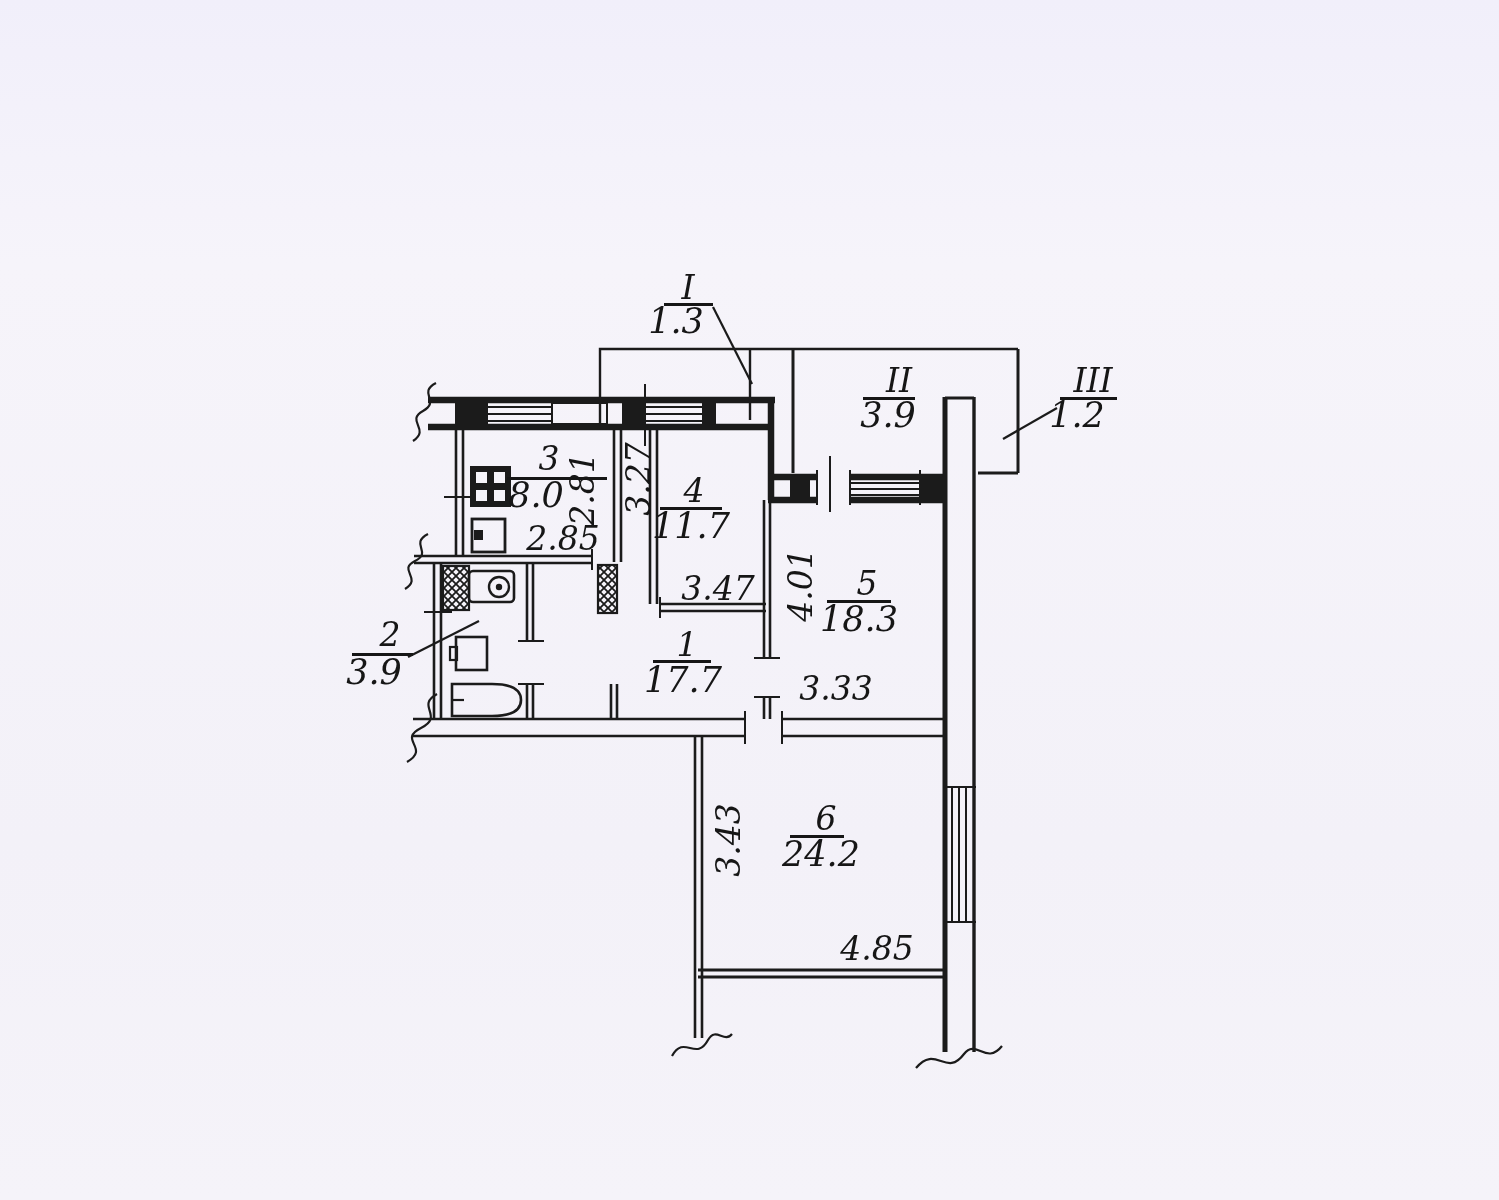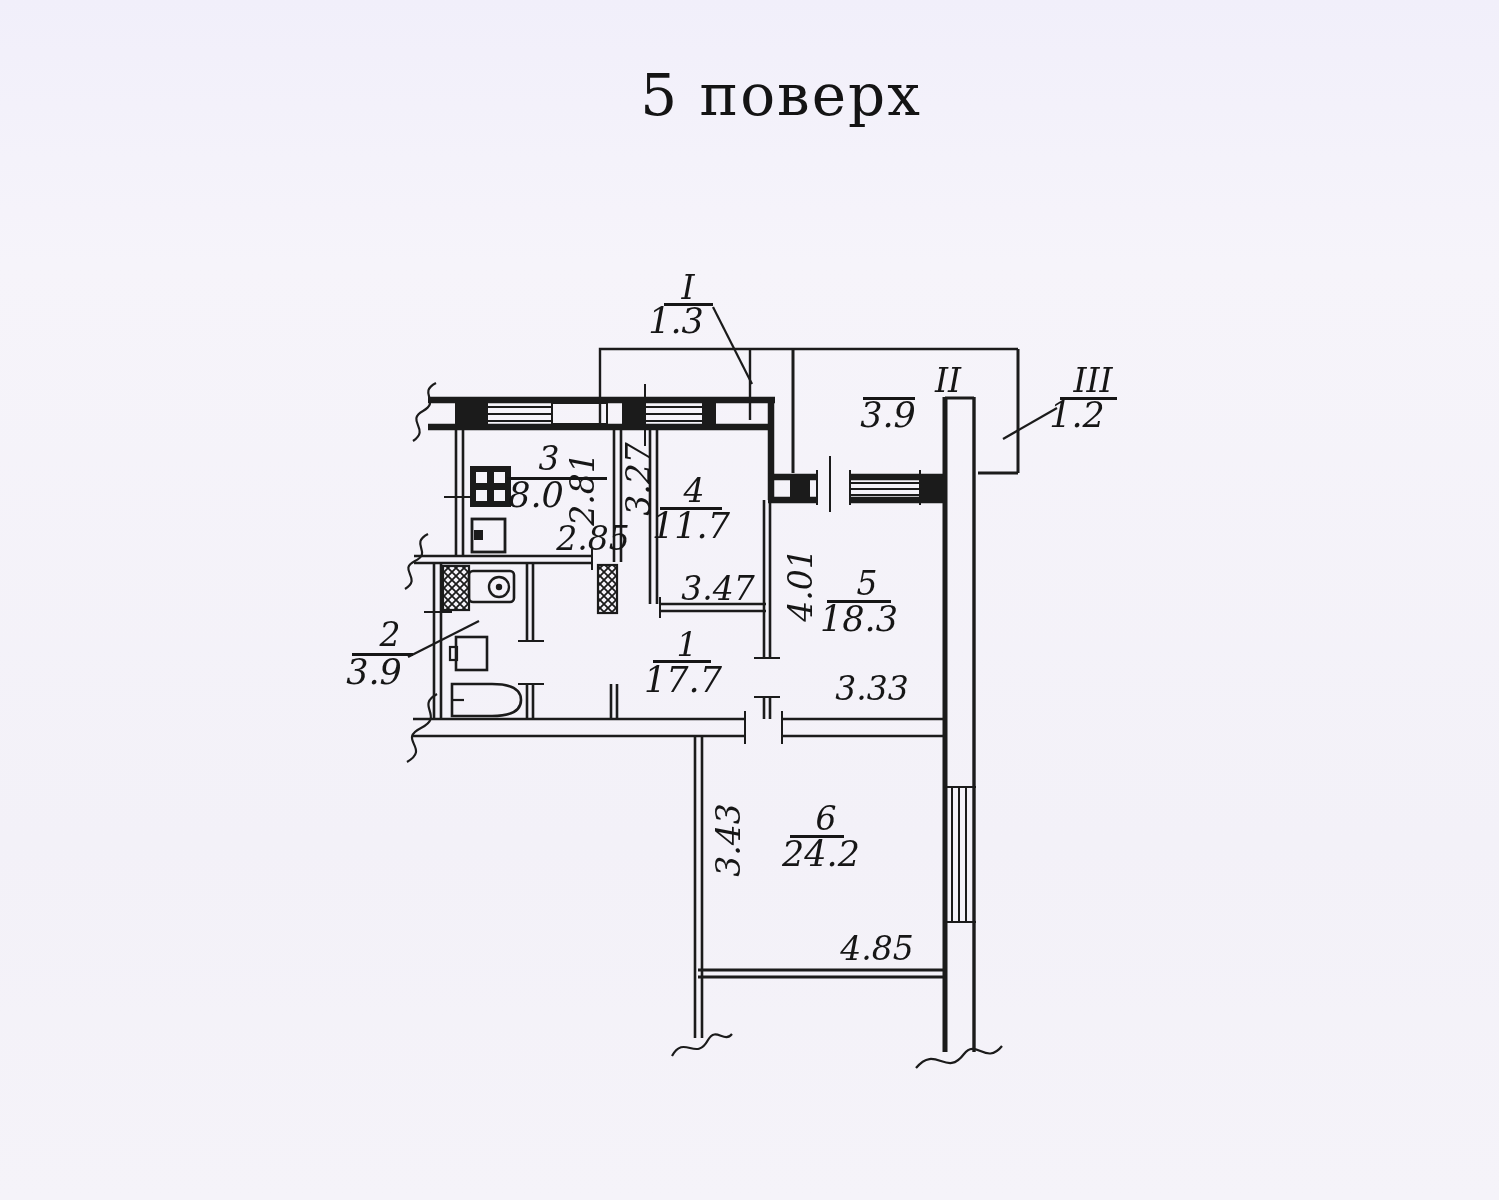--- a/index.html
+++ b/index.html
@@ -147,27 +147,26 @@
         <rect x="456" y="637" width="31" height="33"></rect>
         <rect x="450" y="647" width="7" height="13" stroke-width="2.2"></rect>
       </g>
       <g stroke="#1b1b1b" fill="none" stroke-width="2.6">
         <path d="M452,684 H492 Q521,684 521,700 Q521,716 492,716 H452 Z"></path>
         <path d="M452,700 h12" stroke-width="2.2"></path>
       </g>
     </g>
   </svg>
 
-  <div id="floor-title" style="left:781px;top:95px">5 поверх</div>
 
   <div class="t num" style="left:688px;top:287px">I</div>
   <div class="ln" style="left:664px;top:303px;width:49px"></div>
   <div class="t area" style="left:676px;top:321px">1.3</div>
 
-  <div class="t num" style="left:948px;top:380px">II</div>
+  <div class="t num" style="left:899px;top:380px">II</div>
   <div class="ln" style="left:863px;top:397px;width:52px"></div>
   <div class="t area" style="left:888px;top:415px">3.9</div>
 
   <div class="t num" style="left:1093px;top:380px">III</div>
   <div class="ln" style="left:1060px;top:397px;width:57px"></div>
   <div class="t area" style="left:1077px;top:415px">1.2</div>
 
   <div class="t num" style="left:549px;top:458px">3</div>
   <div class="ln" style="left:507px;top:477px;width:100px"></div>
   <div class="t area" style="left:536px;top:495px">8.0</div>
@@ -185,22 +184,22 @@
   <div class="t area" style="left:683px;top:680px">17.7</div>
 
   <div class="t num" style="left:390px;top:634px">2</div>
   <div class="ln" style="left:352px;top:653px;width:61px"></div>
   <div class="t area" style="left:374px;top:672px">3.9</div>
 
   <div class="t num" style="left:826px;top:818px">6</div>
   <div class="ln" style="left:790px;top:835px;width:54px"></div>
   <div class="t area" style="left:821px;top:854px">24.2</div>
 
-  <div class="t dim" style="left:593px;top:538px">2.85</div>
+  <div class="t dim" style="left:563px;top:538px">2.85</div>
   <div class="t dim vert" style="left:582px;top:489px">2.81</div>
   <div class="t dim vert" style="left:638px;top:479px">3.27</div>
   <div class="t dim" style="left:718px;top:588px">3.47</div>
   <div class="t dim vert" style="left:800px;top:585px">4.01</div>
-  <div class="t dim" style="left:872px;top:688px">3.33</div>
+  <div class="t dim" style="left:836px;top:688px">3.33</div>
   <div class="t dim vert" style="left:728px;top:840px">3.43</div>
   <div class="t dim" style="left:877px;top:948px">4.85</div>
 
 </div>
 
 </body></html>

